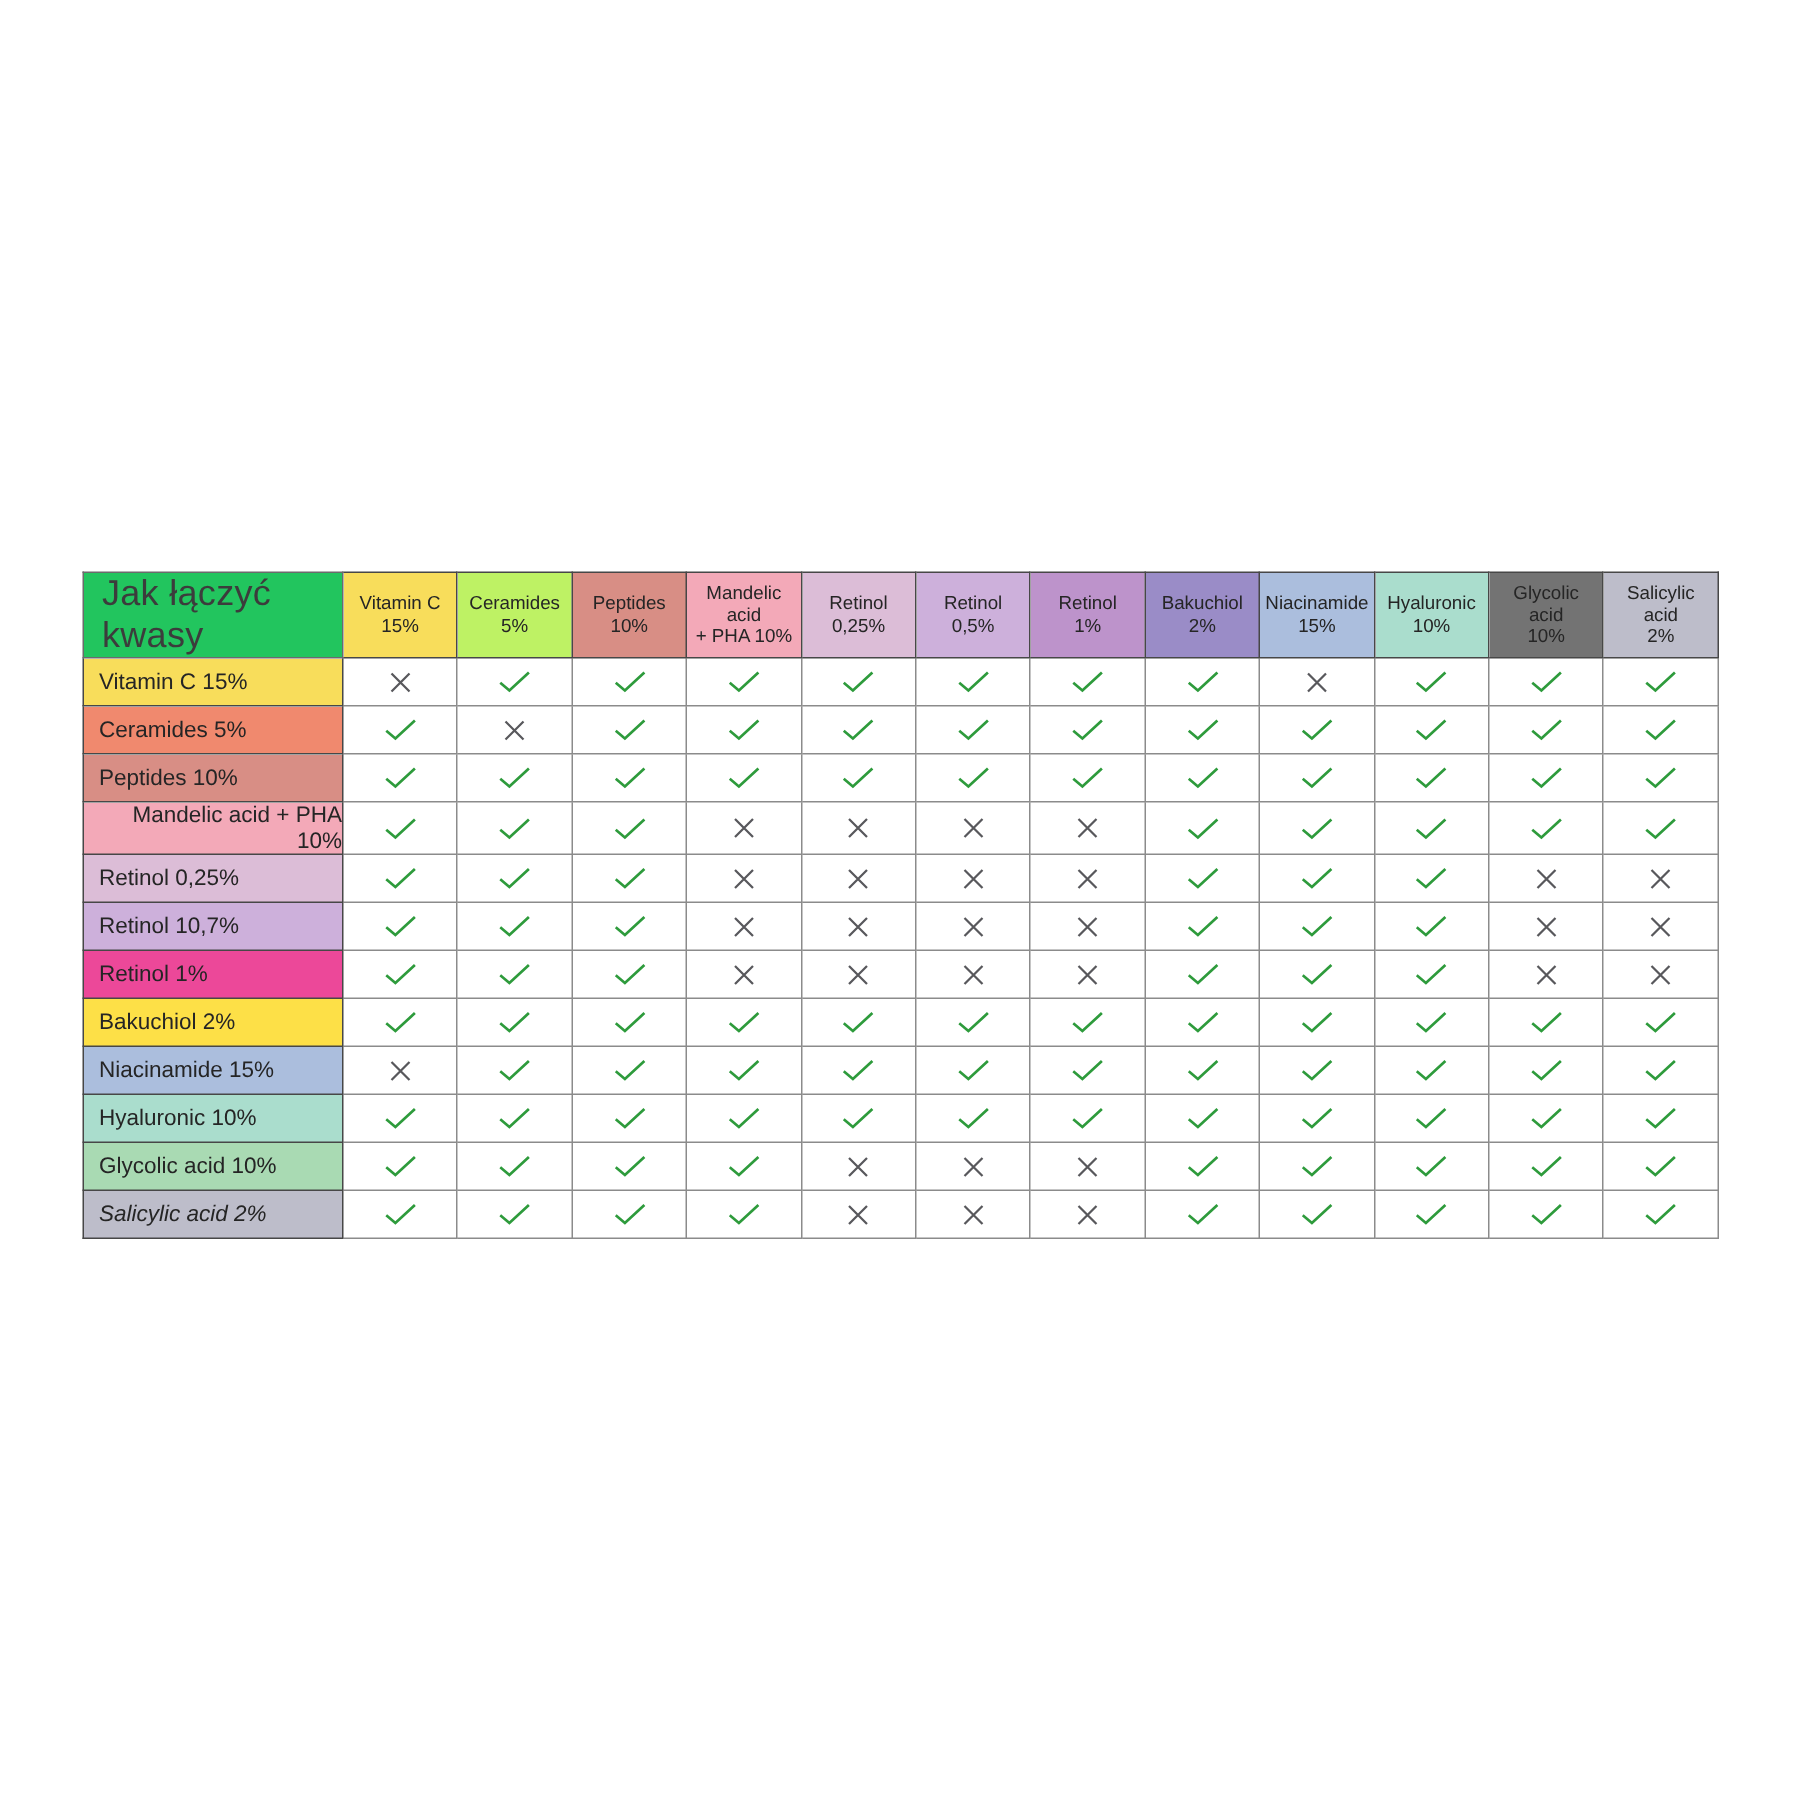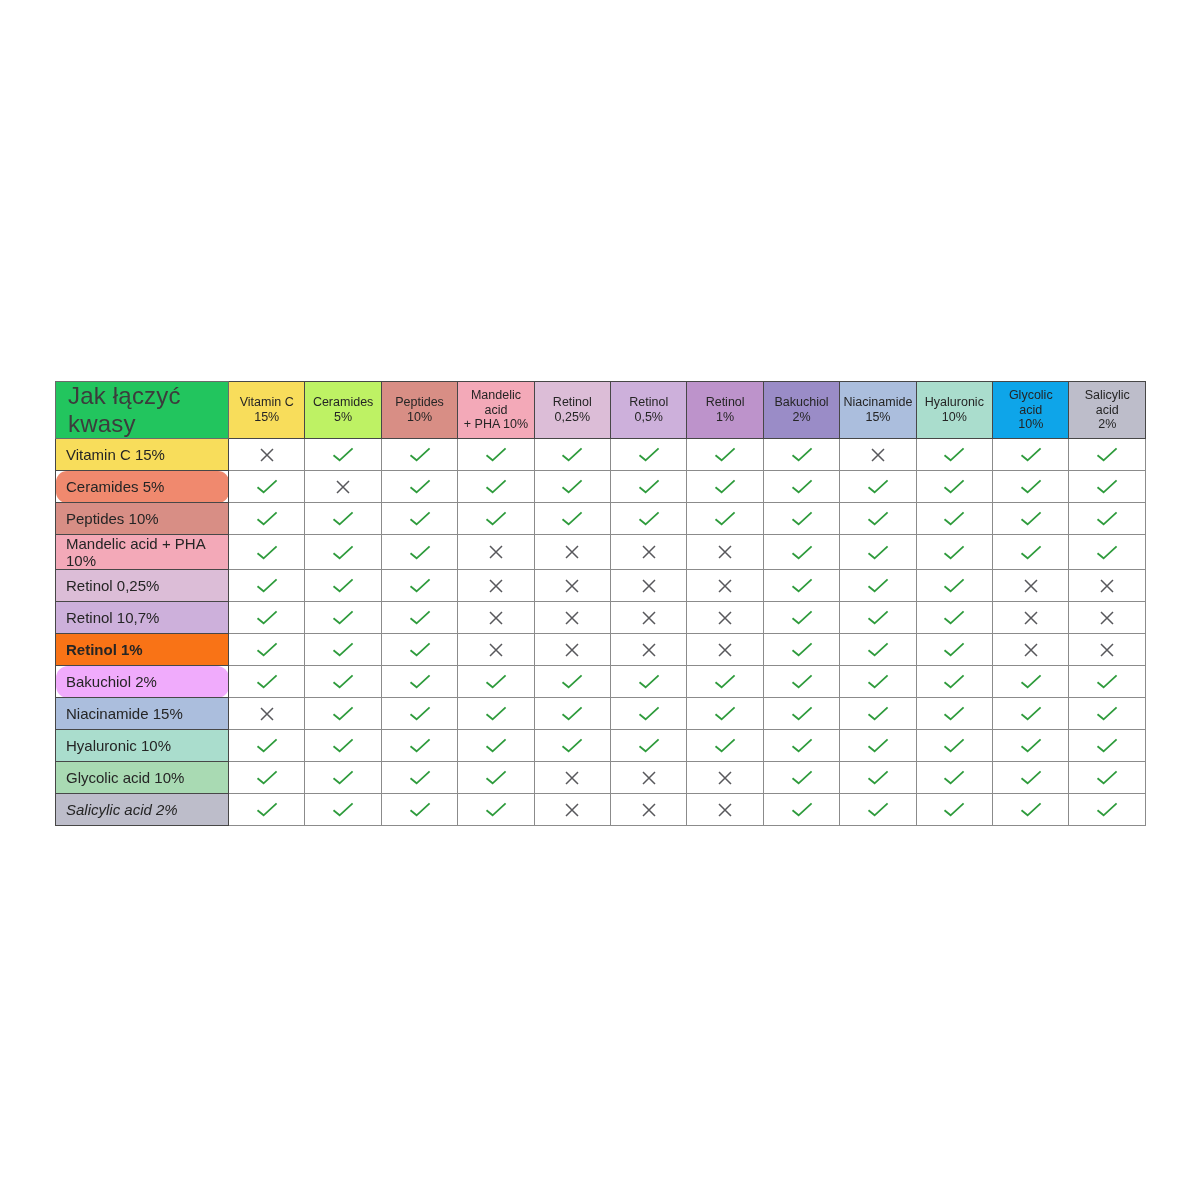--- a/index.html
+++ b/index.html
@@ -66,21 +66,21 @@
       <th class="col-head colored" style="background: rgb(248, 221, 91);">Vitamin C<br>15%</th>
           <th class="col-head colored" style="background: #bef264;">Ceramides<br>5%</th>
           <th class="col-head colored" style="background: rgb(216, 142, 133); margin-top: 33px;">Peptides<br>10%</th>
           <th class="col-head colored" style="background: rgb(243, 169, 184);">Mandelic<br>acid<br>+ PHA 10%</th>
           <th class="col-head colored" style="background: rgb(220, 189, 215);">Retinol<br>0,25%</th>
           <th class="col-head colored" style="background: rgb(205, 176, 219);">Retinol<br>0,5%</th>
           <th class="col-head colored" style="background: rgb(189, 147, 203);">Retinol<br>1%</th>
           <th class="col-head colored" style="background: rgb(154, 140, 199);">Bakuchiol<br>2%</th>
           <th class="col-head colored" style="background: rgb(171, 190, 221);">Niacinamide<br>15%</th>
           <th class="col-head colored" style="background: rgb(170, 221, 205);">Hyaluronic<br>10%</th>
-          <th class="col-head colored" style="background: #0ea5e9;">Glycolic<br>acid<br>10%</th>
+          <th class="col-head colored" style="background: #737373;">Glycolic<br>acid<br>10%</th>
           <th class="col-head colored" style="background: rgb(189, 189, 202);">Salicylic<br>acid<br>2%</th>
         </tr>
     </thead>
     <tbody>
         <tr>
           <td class="row-label colored" style="background: rgb(248, 221, 91);">Vitamin C 15%</td>
           <td class="cell">
             <svg width="16" height="16" viewBox="0 0 16 16">
               <path d="M2,2 L14,14 M14,2 L2,14" fill="none" stroke="#58585c" stroke-width="1.5"></path>
             </svg>
@@ -135,21 +135,21 @@
               <polyline points="1.5,8.2 7.6,13.3 20.6,1.4" fill="none" stroke="#2e9b3c" stroke-width="1.8"></polyline>
             </svg>
           </td>
           <td class="cell">
             <svg width="22" height="15" viewBox="0 0 22 15">
               <polyline points="1.5,8.2 7.6,13.3 20.6,1.4" fill="none" stroke="#2e9b3c" stroke-width="1.8"></polyline>
             </svg>
           </td>
         </tr>
         <tr>
-          <td class="row-label colored" style="background: rgb(240, 137, 110); border-radius: 11px;">Ceramides 5%</td>
+          <td class="row-label colored" style="background: rgb(240, 137, 110);">Ceramides 5%</td>
           <td class="cell">
             <svg width="22" height="15" viewBox="0 0 22 15">
               <polyline points="1.5,8.2 7.6,13.3 20.6,1.4" fill="none" stroke="#2e9b3c" stroke-width="1.8"></polyline>
             </svg>
           </td>
           <td class="cell">
             <svg width="16" height="16" viewBox="0 0 16 16">
               <path d="M2,2 L14,14 M14,2 L2,14" fill="none" stroke="#58585c" stroke-width="1.5"></path>
             </svg>
           </td>
@@ -261,21 +261,21 @@
               <polyline points="1.5,8.2 7.6,13.3 20.6,1.4" fill="none" stroke="#2e9b3c" stroke-width="1.8"></polyline>
             </svg>
           </td>
           <td class="cell">
             <svg width="22" height="15" viewBox="0 0 22 15">
               <polyline points="1.5,8.2 7.6,13.3 20.6,1.4" fill="none" stroke="#2e9b3c" stroke-width="1.8"></polyline>
             </svg>
           </td>
         </tr>
         <tr>
-          <td class="row-label colored" style="background: rgb(243, 169, 184);">Mandelic acid + PHA 10%</td>
+          <td class="row-label colored" style="background: rgb(243, 169, 184); text-align: right;">Mandelic acid + PHA 10%</td>
           <td class="cell">
             <svg width="22" height="15" viewBox="0 0 22 15">
               <polyline points="1.5,8.2 7.6,13.3 20.6,1.4" fill="none" stroke="#2e9b3c" stroke-width="1.8"></polyline>
             </svg>
           </td>
           <td class="cell">
             <svg width="22" height="15" viewBox="0 0 22 15">
               <polyline points="1.5,8.2 7.6,13.3 20.6,1.4" fill="none" stroke="#2e9b3c" stroke-width="1.8"></polyline>
             </svg>
           </td>
@@ -450,84 +450,84 @@
               <path d="M2,2 L14,14 M14,2 L2,14" fill="none" stroke="#58585c" stroke-width="1.5"></path>
             </svg>
           </td>
           <td class="cell">
             <svg width="16" height="16" viewBox="0 0 16 16">
               <path d="M2,2 L14,14 M14,2 L2,14" fill="none" stroke="#58585c" stroke-width="1.5"></path>
             </svg>
           </td>
         </tr>
         <tr>
-          <td class="row-label colored" style="background: #f97316; font-weight: bold;">Retinol 1%</td>
-          <td class="cell">
-            <svg width="22" height="15" viewBox="0 0 22 15">
-              <polyline points="1.5,8.2 7.6,13.3 20.6,1.4" fill="none" stroke="#2e9b3c" stroke-width="1.8"></polyline>
-            </svg>
-          </td>
-          <td class="cell">
-            <svg width="22" height="15" viewBox="0 0 22 15">
-              <polyline points="1.5,8.2 7.6,13.3 20.6,1.4" fill="none" stroke="#2e9b3c" stroke-width="1.8"></polyline>
-            </svg>
-          </td>
-          <td class="cell">
-            <svg width="22" height="15" viewBox="0 0 22 15">
-              <polyline points="1.5,8.2 7.6,13.3 20.6,1.4" fill="none" stroke="#2e9b3c" stroke-width="1.8"></polyline>
-            </svg>
-          </td>
-          <td class="cell">
-            <svg width="16" height="16" viewBox="0 0 16 16">
-              <path d="M2,2 L14,14 M14,2 L2,14" fill="none" stroke="#58585c" stroke-width="1.5"></path>
-            </svg>
-          </td>
-          <td class="cell">
-            <svg width="16" height="16" viewBox="0 0 16 16">
-              <path d="M2,2 L14,14 M14,2 L2,14" fill="none" stroke="#58585c" stroke-width="1.5"></path>
-            </svg>
-          </td>
-          <td class="cell">
-            <svg width="16" height="16" viewBox="0 0 16 16">
-              <path d="M2,2 L14,14 M14,2 L2,14" fill="none" stroke="#58585c" stroke-width="1.5"></path>
-            </svg>
-          </td>
-          <td class="cell">
-            <svg width="16" height="16" viewBox="0 0 16 16">
-              <path d="M2,2 L14,14 M14,2 L2,14" fill="none" stroke="#58585c" stroke-width="1.5"></path>
-            </svg>
-          </td>
-          <td class="cell">
-            <svg width="22" height="15" viewBox="0 0 22 15">
-              <polyline points="1.5,8.2 7.6,13.3 20.6,1.4" fill="none" stroke="#2e9b3c" stroke-width="1.8"></polyline>
-            </svg>
-          </td>
-          <td class="cell">
-            <svg width="22" height="15" viewBox="0 0 22 15">
-              <polyline points="1.5,8.2 7.6,13.3 20.6,1.4" fill="none" stroke="#2e9b3c" stroke-width="1.8"></polyline>
-            </svg>
-          </td>
-          <td class="cell">
-            <svg width="22" height="15" viewBox="0 0 22 15">
-              <polyline points="1.5,8.2 7.6,13.3 20.6,1.4" fill="none" stroke="#2e9b3c" stroke-width="1.8"></polyline>
-            </svg>
-          </td>
-          <td class="cell">
-            <svg width="16" height="16" viewBox="0 0 16 16">
-              <path d="M2,2 L14,14 M14,2 L2,14" fill="none" stroke="#58585c" stroke-width="1.5"></path>
-            </svg>
-          </td>
-          <td class="cell">
-            <svg width="16" height="16" viewBox="0 0 16 16">
-              <path d="M2,2 L14,14 M14,2 L2,14" fill="none" stroke="#58585c" stroke-width="1.5"></path>
-            </svg>
-          </td>
-        </tr>
-        <tr>
-          <td class="row-label colored" style="background: #f0abfc; border-radius: 12px;">Bakuchiol 2%</td>
+          <td class="row-label colored" style="background: #ec4899;">Retinol 1%</td>
+          <td class="cell">
+            <svg width="22" height="15" viewBox="0 0 22 15">
+              <polyline points="1.5,8.2 7.6,13.3 20.6,1.4" fill="none" stroke="#2e9b3c" stroke-width="1.8"></polyline>
+            </svg>
+          </td>
+          <td class="cell">
+            <svg width="22" height="15" viewBox="0 0 22 15">
+              <polyline points="1.5,8.2 7.6,13.3 20.6,1.4" fill="none" stroke="#2e9b3c" stroke-width="1.8"></polyline>
+            </svg>
+          </td>
+          <td class="cell">
+            <svg width="22" height="15" viewBox="0 0 22 15">
+              <polyline points="1.5,8.2 7.6,13.3 20.6,1.4" fill="none" stroke="#2e9b3c" stroke-width="1.8"></polyline>
+            </svg>
+          </td>
+          <td class="cell">
+            <svg width="16" height="16" viewBox="0 0 16 16">
+              <path d="M2,2 L14,14 M14,2 L2,14" fill="none" stroke="#58585c" stroke-width="1.5"></path>
+            </svg>
+          </td>
+          <td class="cell">
+            <svg width="16" height="16" viewBox="0 0 16 16">
+              <path d="M2,2 L14,14 M14,2 L2,14" fill="none" stroke="#58585c" stroke-width="1.5"></path>
+            </svg>
+          </td>
+          <td class="cell">
+            <svg width="16" height="16" viewBox="0 0 16 16">
+              <path d="M2,2 L14,14 M14,2 L2,14" fill="none" stroke="#58585c" stroke-width="1.5"></path>
+            </svg>
+          </td>
+          <td class="cell">
+            <svg width="16" height="16" viewBox="0 0 16 16">
+              <path d="M2,2 L14,14 M14,2 L2,14" fill="none" stroke="#58585c" stroke-width="1.5"></path>
+            </svg>
+          </td>
+          <td class="cell">
+            <svg width="22" height="15" viewBox="0 0 22 15">
+              <polyline points="1.5,8.2 7.6,13.3 20.6,1.4" fill="none" stroke="#2e9b3c" stroke-width="1.8"></polyline>
+            </svg>
+          </td>
+          <td class="cell">
+            <svg width="22" height="15" viewBox="0 0 22 15">
+              <polyline points="1.5,8.2 7.6,13.3 20.6,1.4" fill="none" stroke="#2e9b3c" stroke-width="1.8"></polyline>
+            </svg>
+          </td>
+          <td class="cell">
+            <svg width="22" height="15" viewBox="0 0 22 15">
+              <polyline points="1.5,8.2 7.6,13.3 20.6,1.4" fill="none" stroke="#2e9b3c" stroke-width="1.8"></polyline>
+            </svg>
+          </td>
+          <td class="cell">
+            <svg width="16" height="16" viewBox="0 0 16 16">
+              <path d="M2,2 L14,14 M14,2 L2,14" fill="none" stroke="#58585c" stroke-width="1.5"></path>
+            </svg>
+          </td>
+          <td class="cell">
+            <svg width="16" height="16" viewBox="0 0 16 16">
+              <path d="M2,2 L14,14 M14,2 L2,14" fill="none" stroke="#58585c" stroke-width="1.5"></path>
+            </svg>
+          </td>
+        </tr>
+        <tr>
+          <td class="row-label colored" style="background: #fde047;">Bakuchiol 2%</td>
           <td class="cell">
             <svg width="22" height="15" viewBox="0 0 22 15">
               <polyline points="1.5,8.2 7.6,13.3 20.6,1.4" fill="none" stroke="#2e9b3c" stroke-width="1.8"></polyline>
             </svg>
           </td>
           <td class="cell">
             <svg width="22" height="15" viewBox="0 0 22 15">
               <polyline points="1.5,8.2 7.6,13.3 20.6,1.4" fill="none" stroke="#2e9b3c" stroke-width="1.8"></polyline>
             </svg>
           </td>

